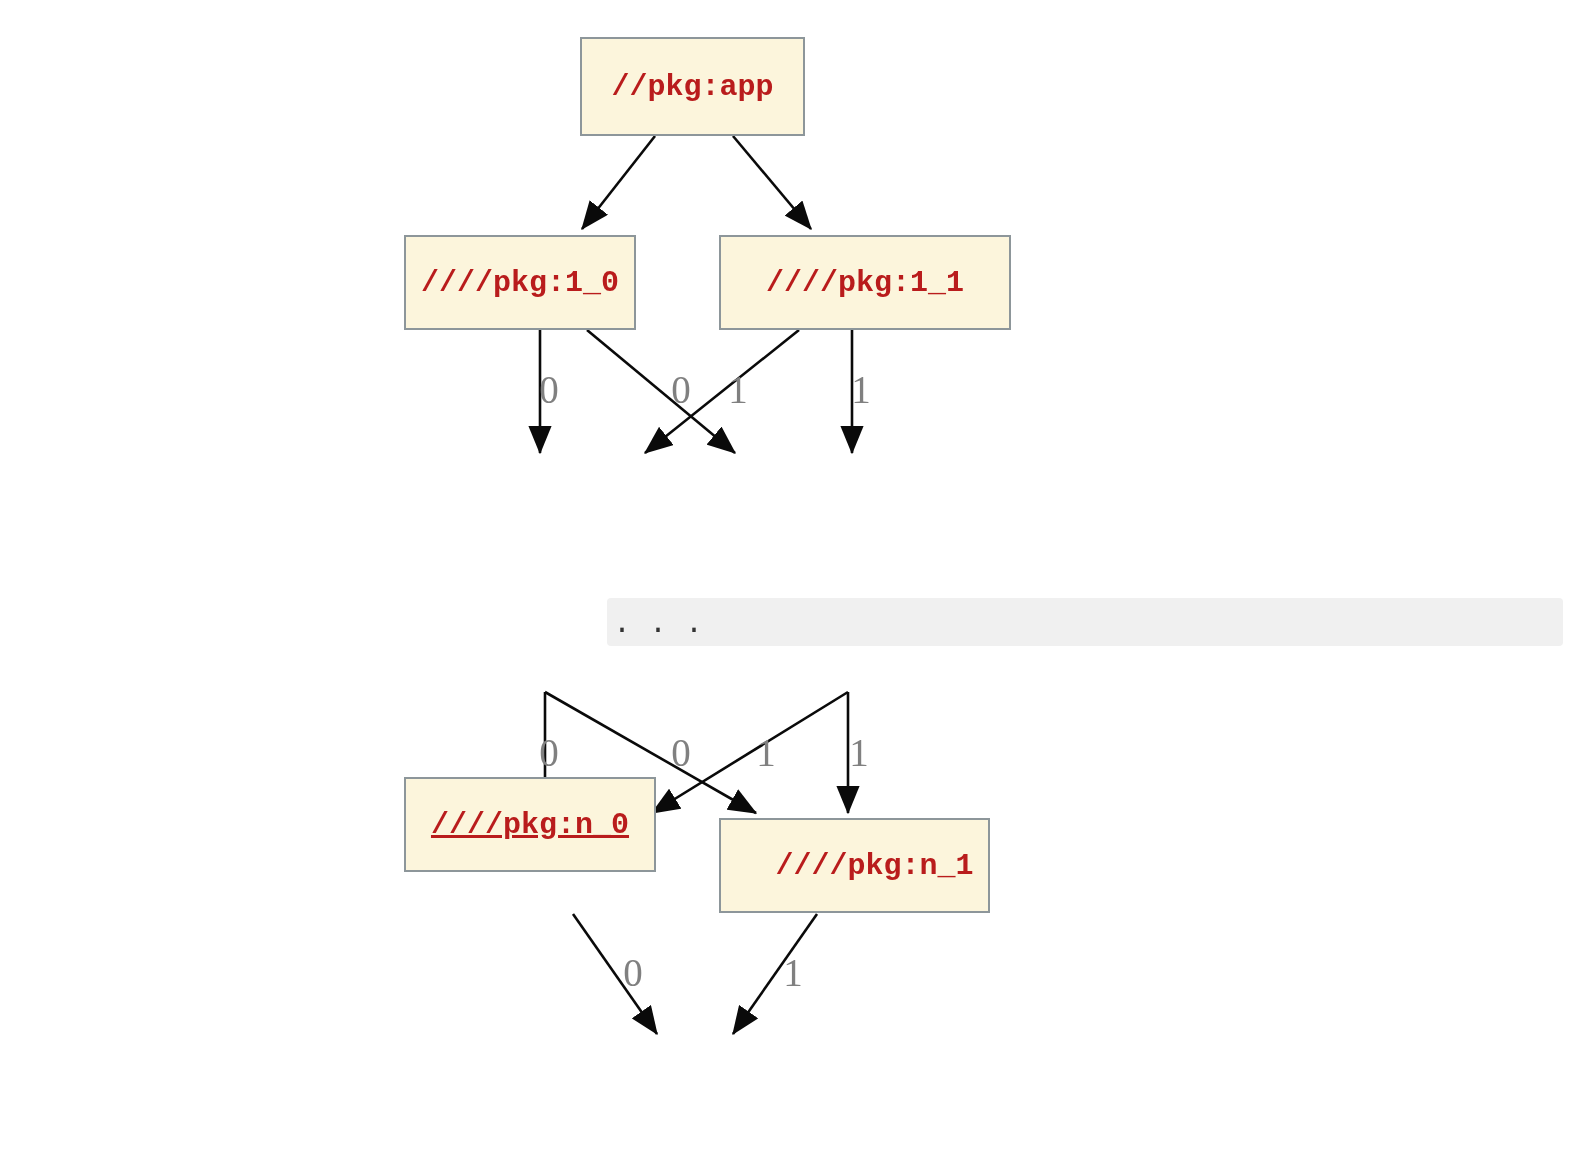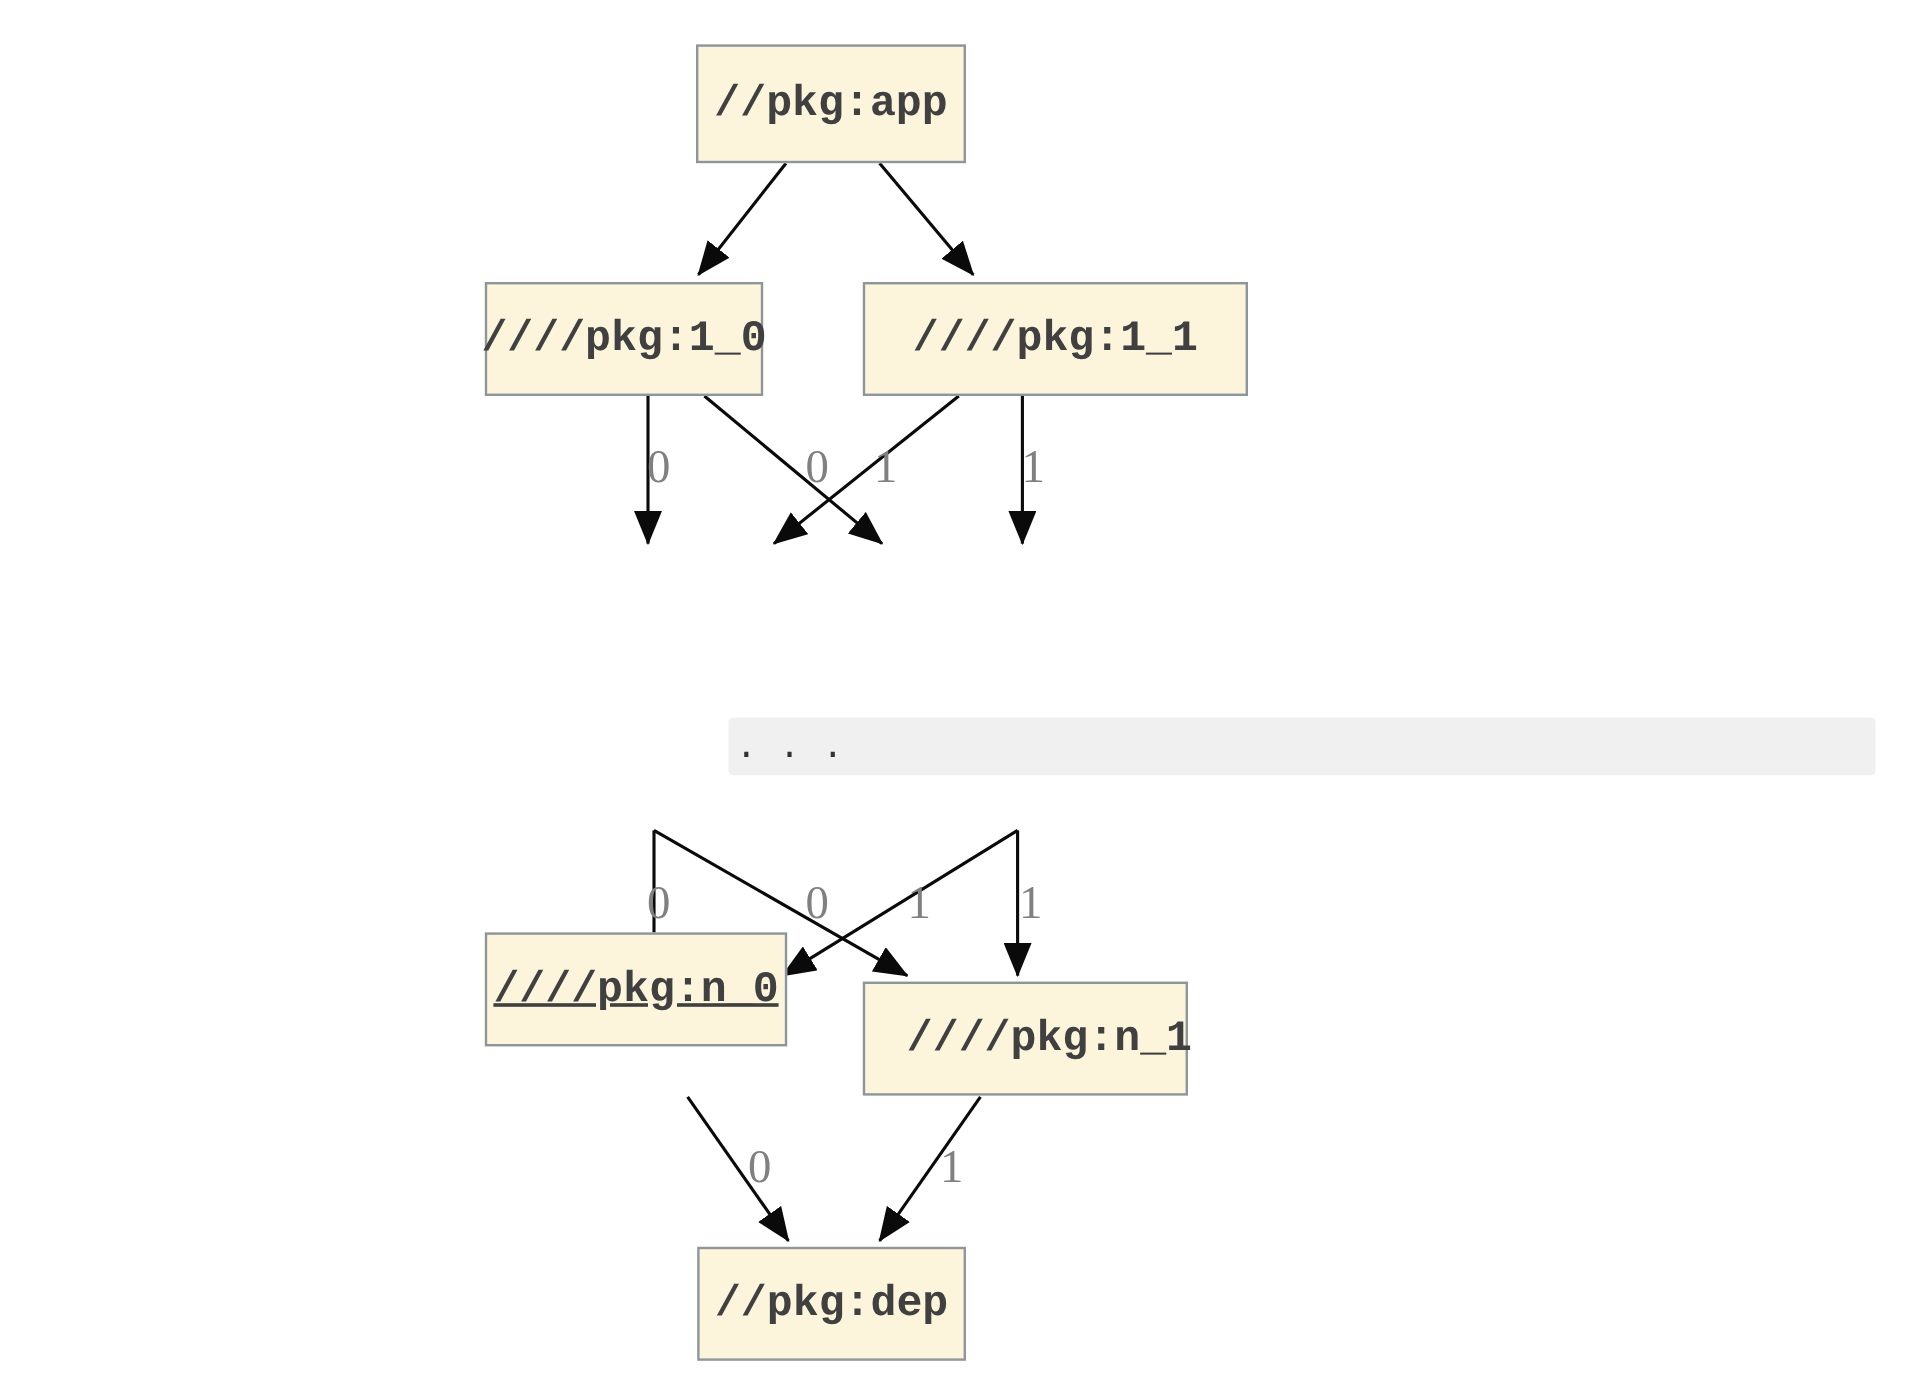--- a/index.html
+++ b/index.html
@@ -12,22 +12,22 @@
   }
   #edges{position:absolute;left:0;top:0;width:1592px;height:1162px;}
   .node{
     position:absolute;
     box-sizing:border-box;
     background:#fcf5dc;
     border:2px solid #8d969a;
     display:flex;align-items:center;justify-content:center;
     font-family:"Liberation Mono",monospace;
     font-weight:bold;
-    font-size:36px;
-    color:#404040;
+    font-size:30px;
+    color:#b91c1c;
     white-space:nowrap;
   }
   .edge-label{
     position:absolute;
     transform:translate(-50%,-54%);
     font-family:"Liberation Serif",serif;
     font-size:39px;
     line-height:1;
     color:#808080;
   }
@@ -42,21 +42,21 @@
     left:6px;top:8px;
     font-family:"Liberation Mono",monospace;
     font-size:30px;
     line-height:36px;
     color:#333333;
     white-space:pre;
   }
   
   #node-app {left:580px;top:37px; width:225px;height:99px;}
   #node-1-0 {left:404px;top:235px;width:232px;height:95px;}
-  #node-1-1 {left:719px;top:235px;width:321px;height:95px;}
+  #node-1-1 {left:719px;top:235px;width:292px;height:95px;}
   #node-2-0 {left:404px;top:458px;width:268px;height:95px;}
   #node-2-1 {left:719px;top:458px;width:271px;height:95px;}
   #node-n-0 {left:404px;top:777px;width:252px;height:95px;text-decoration:underline;}
   #node-n-1 {left:719px;top:818px;width:271px;height:95px;padding-left:40px;}
   #node-dep {left:581px;top:1039px;width:224px;height:95px;}
   
   #elbl-0{left:549px;top:391px;}
   #elbl-1{left:681px;top:391px;}
   #elbl-2{left:738px;top:391px;}
   #elbl-3{left:861px;top:391px;}
@@ -95,21 +95,20 @@
       <line x1="573" y1="914" x2="657" y2="1034" marker-end="url(#ah)"></line>
       <line x1="817" y1="914" x2="733" y2="1034" marker-end="url(#ah)"></line>
     </g>
   </svg>
 
   <div class="node" id="node-app">//pkg:app</div>
   <div class="node" id="node-1-0">////pkg:1_0</div>
   <div class="node" id="node-1-1">////pkg:1_1</div>
   <div class="node" id="node-n-0">////pkg:n_0</div>
   <div class="node" id="node-n-1">////pkg:n_1</div>
-  <div class="node" id="node-dep">//pkg:dep</div>
 
   <span class="edge-label" id="elbl-0">0</span>
   <span class="edge-label" id="elbl-1">0</span>
   <span class="edge-label" id="elbl-2">1</span>
   <span class="edge-label" id="elbl-3">1</span>
   <span class="edge-label" id="elbl-4">0</span>
   <span class="edge-label" id="elbl-5">0</span>
   <span class="edge-label" id="elbl-6">1</span>
   <span class="edge-label" id="elbl-7">1</span>
   <span class="edge-label" id="elbl-8">0</span>

